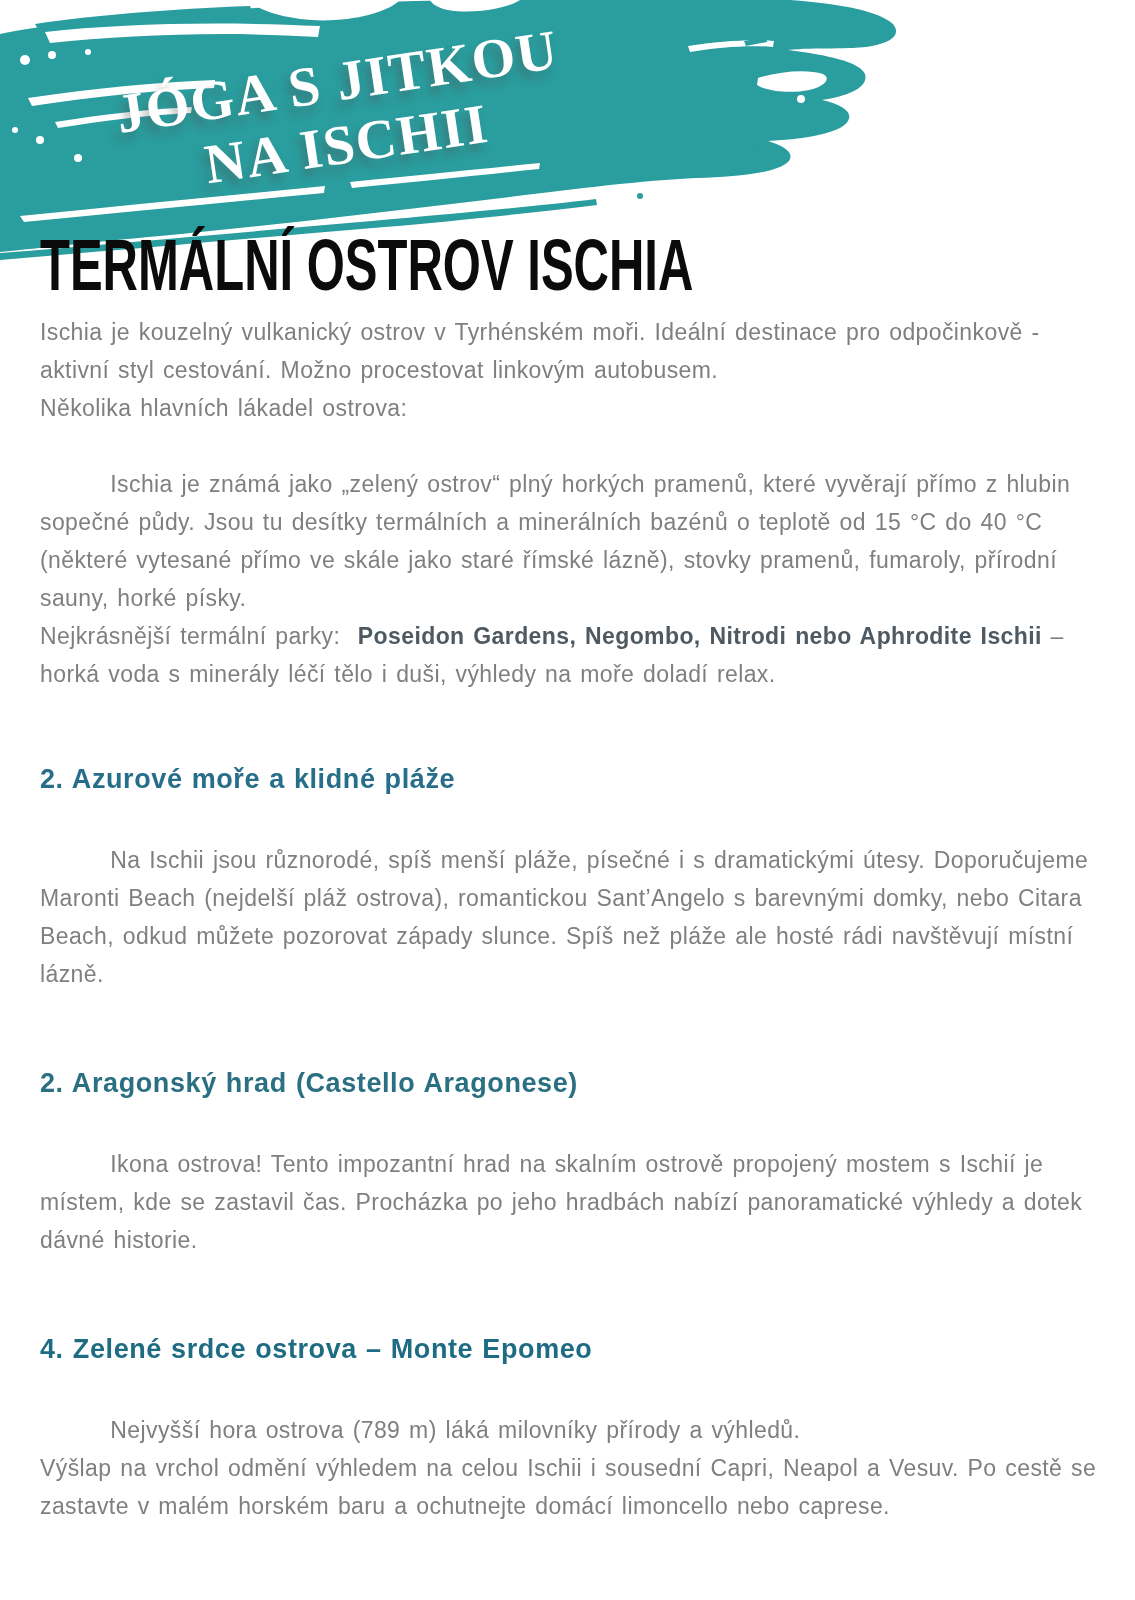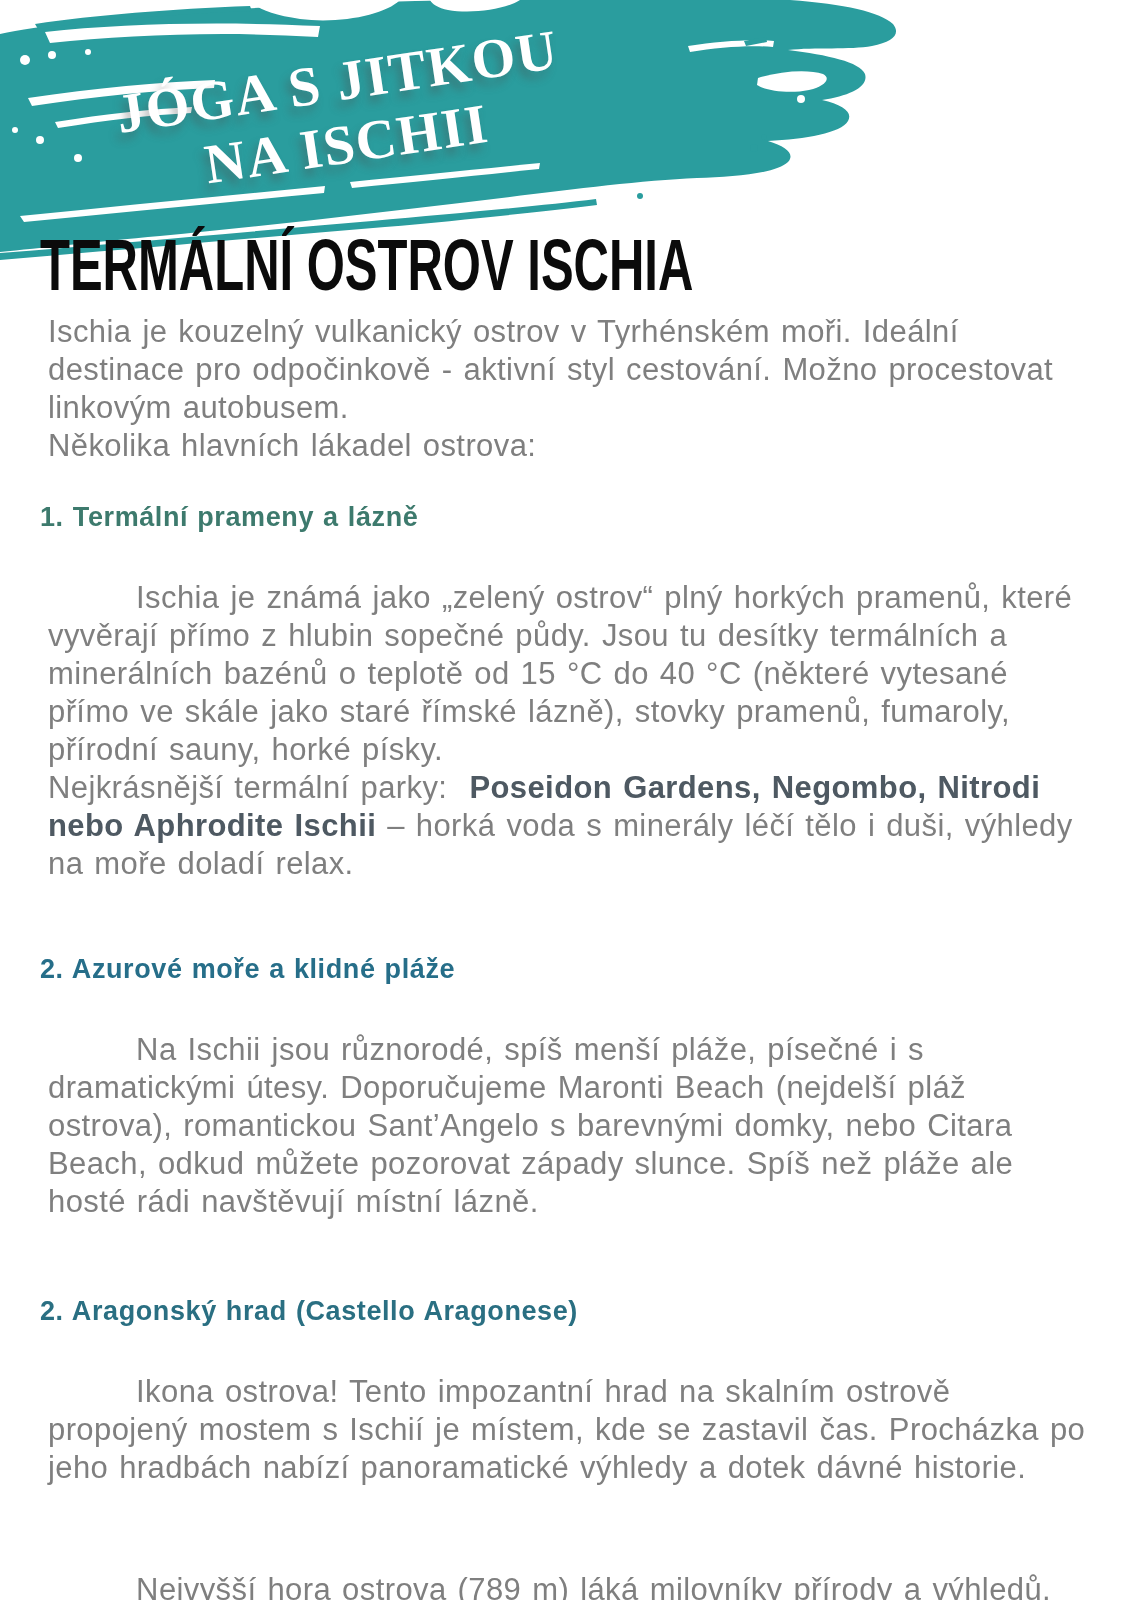--- a/index.html
+++ b/index.html
@@ -31,23 +31,23 @@
   .doc-title{
     margin:231px 0 0 0;
     font-size:70px;font-weight:700;line-height:1.0;
     color:#0b0b0b;
     transform:scale(0.70,1.02);
     transform-origin:0 50%;
     white-space:nowrap;
     letter-spacing:0px;
   }
   .body-text{
-    margin:8px;
+    margin:0;
     color:#7f7f7f;
-    font-size:31px;line-height:38px;
+    font-size:23px;line-height:38px;
     letter-spacing:0.4px;word-spacing:2px;
     white-space:pre-wrap;
   }
   .intro{margin-top:12px;}
   .section h2{
     margin:36px 0 8px 0;
     font-size:27px;font-weight:700;
     letter-spacing:0.6px;word-spacing:1px;
     line-height:32px;
   }
@@ -101,21 +101,20 @@
     </div>
   </div>
 
   <div class="content">
     <h1 class="doc-title" style="color: rgb(11, 11, 11);">TERMÁLNÍ OSTROV ISCHIA</h1>
 
     <p class="body-text intro" style="color: rgb(127, 127, 127);">Ischia je kouzelný vulkanický ostrov v Tyrhénském moři. Ideální destinace pro odpočinkově - aktivní styl cestování. Možno procestovat linkovým autobusem.
 Několika hlavních lákadel ostrova:</p>
 
     <div class="section">
-      <h2 style="color: rgb(61, 122, 109);">1. Termální prameny a lázně</h2>
       <p class="body-text">
         <span>Ischia je známá jako „zelený ostrov“ plný horkých pramenů, které vyvěrají přímo z hlubin sopečné půdy. Jsou tu desítky termálních a minerálních bazénů o teplotě od 15 °C do 40 °C (některé vytesané přímo ve skále jako staré římské lázně), stovky pramenů, fumaroly, přírodní sauny, horké písky.
 Nejkrásnější termální parky:  </span><span class="bold-inline" style="color: rgb(78, 89, 98);">Poseidon Gardens, Negombo, Nitrodi nebo Aphrodite Ischii</span><span> – horká voda s minerály léčí tělo i duši, výhledy na moře doladí relax.</span>
       </p>
     </div>
 
     <div class="section">
       <h2 style="color: rgb(38, 110, 137); margin-top: 32px;">2. Azurové moře a klidné pláže</h2>
       <p class="body-text">
         <span>Na Ischii jsou různorodé, spíš menší pláže, písečné i s dramatickými útesy. Doporučujeme Maronti Beach (nejdelší pláž ostrova), romantickou Sant’Angelo s barevnými domky, nebo Citara Beach, odkud můžete pozorovat západy slunce. Spíš než pláže ale hosté rádi navštěvují místní lázně.</span><span class="bold-inline"></span><span></span>
@@ -123,20 +122,21 @@
     </div>
 
     <div class="section">
       <h2 style="color: rgb(42, 111, 130);">2. Aragonský hrad (Castello Aragonese)</h2>
       <p class="body-text">
         <span>Ikona ostrova! Tento impozantní hrad na skalním ostrově propojený mostem s Ischií je místem, kde se zastavil čas. Procházka po jeho hradbách nabízí panoramatické výhledy a dotek dávné historie.</span><span class="bold-inline"></span><span></span>
       </p>
     </div>
 
     <div class="section">
+      <h2 style="color: rgb(30, 108, 131);">4. Zelené srdce ostrova – Monte Epomeo</h2>
       <p class="body-text">
         <span>Nejvyšší hora ostrova (789 m) láká milovníky přírody a výhledů.
 Výšlap na vrchol odmění výhledem na celou Ischii i sousední Capri, Neapol a Vesuv. Po cestě se zastavte v malém horském baru a ochutnejte domácí limoncello nebo caprese.</span><span class="bold-inline"></span><span></span>
       </p>
     </div>
 
   </div>
 
 </div>
 

